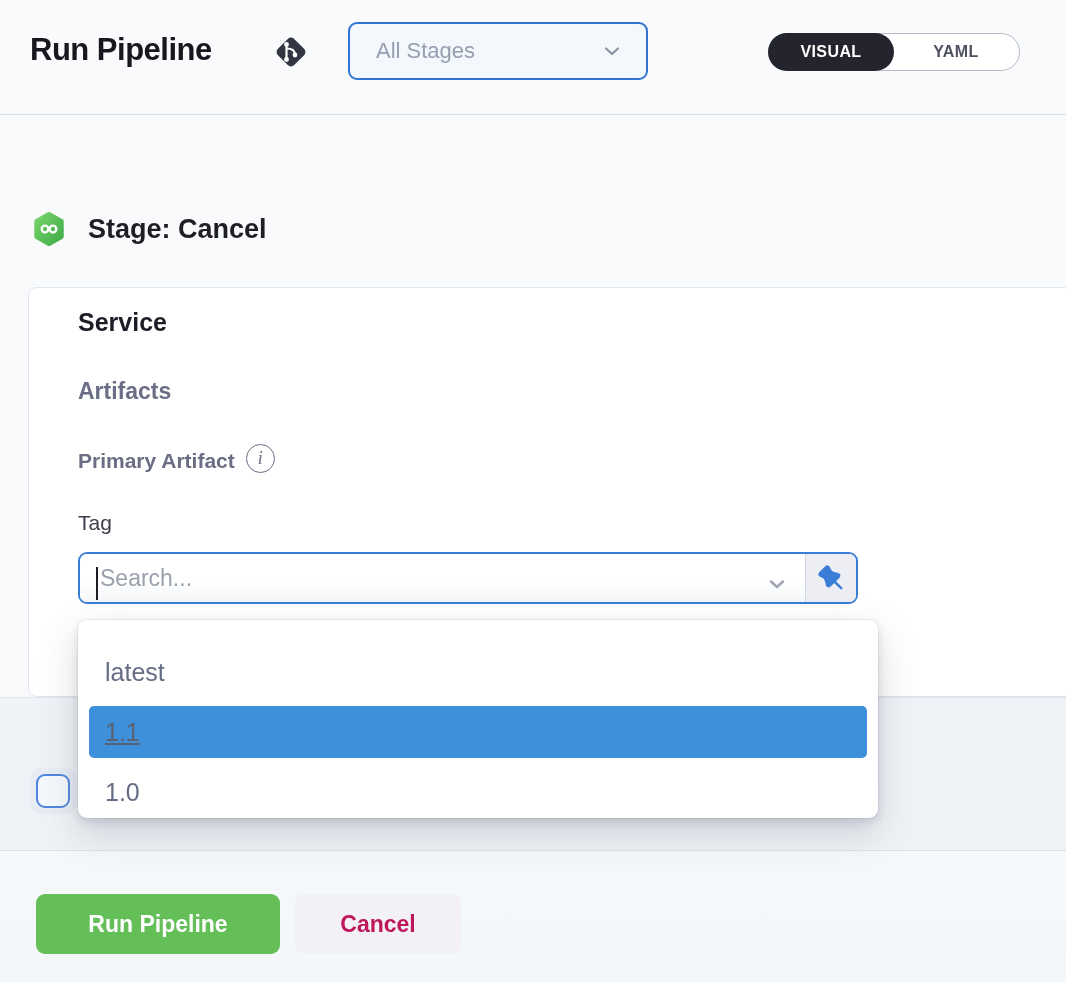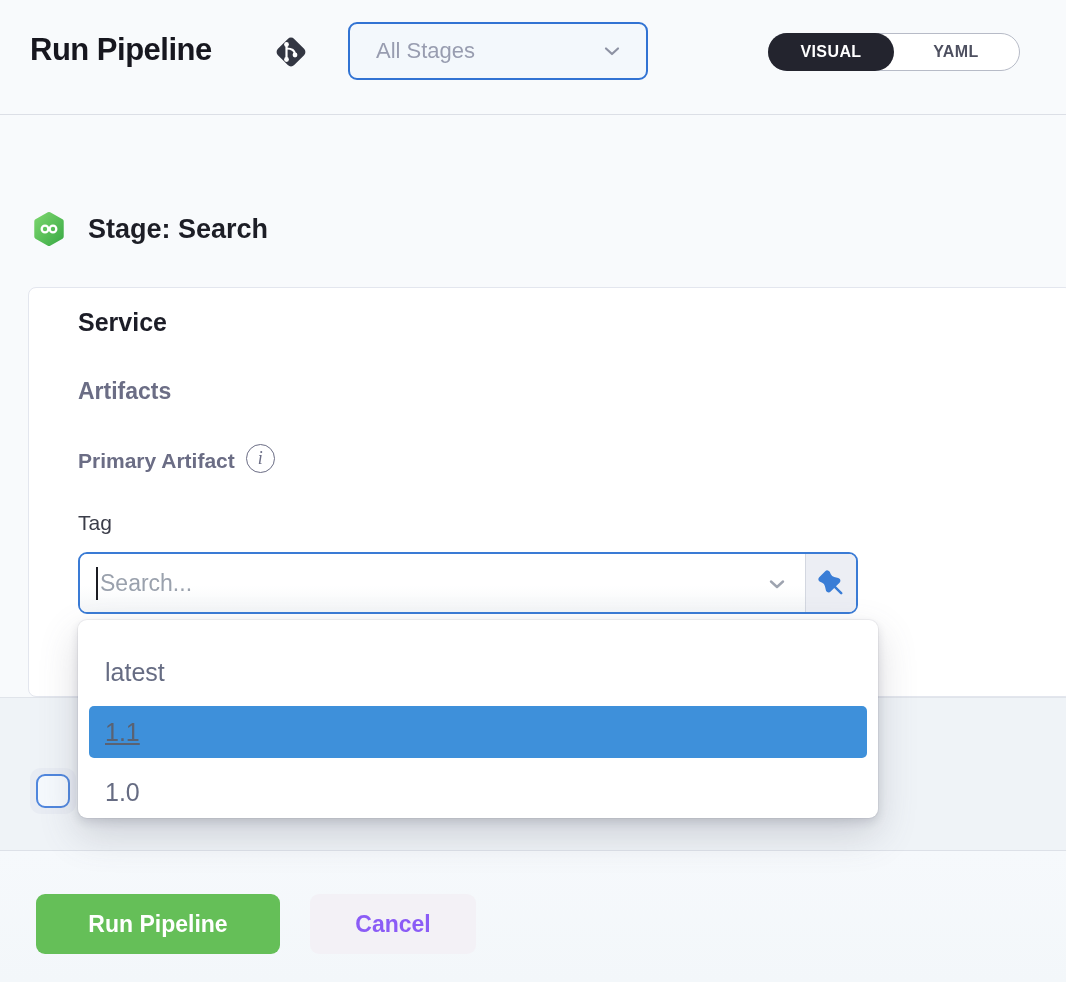--- a/index.html
+++ b/index.html
@@ -59,21 +59,21 @@
   .info-icon {
     width:29px; height:29px; border:1.8px solid #6b6d85; border-radius:50%;
     display:flex; align-items:center; justify-content:center;
     color:#6b6d85; font-size:18px; font-family:"Liberation Serif", serif;
     font-style:italic; cursor:pointer;
   }
   .tag-label { position:absolute; left:78px; top:511px; font-size:21px; font-weight:500; color:#3b3d49; z-index:2;}
 
   
   .search-box {
-    position:absolute; left:78px; top:552px; width:780px; height:62px;
+    position:absolute; left:78px; top:552px; width:780px; height:52px;
     border:2px solid #3a7bd5; border-radius:9px; background:#ffffff;
     display:flex; overflow:hidden; z-index:4;
   }
   .search-field { position:relative; flex:1; background:linear-gradient(180deg,#ffffff 55%,#f4f6f8 100%); }
   .search-input {
     position:absolute; inset:0; border:none; outline:none; background:transparent;
     padding:0 60px 0 20px; font-size:23px; color:#2c2d36;
     font-family:"Liberation Sans", sans-serif;
   }
   .search-input::placeholder { color:#9aa1ad; opacity:1; }
@@ -117,21 +117,21 @@
     position:absolute; left:0; top:850px; width:1066px; height:132px;
     background:linear-gradient(180deg,#f6f9fc,#f3f7fa);
     border-top:1px solid #dde1e8; z-index:2;
   }
   .btn {
     position:absolute; top:43px; height:60px; border:none; border-radius:9px;
     font-family:"Liberation Sans", sans-serif; font-size:23px; font-weight:700;
     display:flex; align-items:center; justify-content:center; cursor:pointer;
   }
   .btn-run { left:36px; width:244px; background:#65bf58; color:#ffffff; }
-  .btn-cancel { left:310px; width:166px; background:#f3f1f6; color:#8b5cf6; }
+  .btn-cancel { left:295px; width:166px; background:#f3f1f6; color:#be185d; }
 </style>
 </head>
 <body>
 
 <div class="screen">
 
   <div class="header">
     <div class="page-title">Run Pipeline</div>
 
     <svg class="git-icon" viewBox="0 0 40 40">
@@ -165,21 +165,21 @@
           <stop offset="0" stop-color="#79d46c"></stop>
             <stop offset="1" stop-color="#3dac47"></stop>
         </linearGradient>
       </defs>
       <path d="M20 4.5 L33 12 V28 L20 35.5 L7 28 V12 Z" fill="url(#hexg)" stroke="url(#hexg)" stroke-width="5" stroke-linejoin="round"></path>
       <g stroke="#ffffff" stroke-width="2.4" fill="none">
         <circle cx="15.8" cy="20" r="3.5"></circle>
         <circle cx="24.2" cy="20" r="3.5"></circle>
       </g>
     </svg>
-    <span class="stage-label">Stage: Search</span>
+    <span class="stage-label">Stage: Cancel</span>
   </div>
 
   <div class="card"></div>
   <div class="service-heading">Service</div>
   <div class="artifacts-heading">Artifacts</div>
   <div class="primary-artifact">
     <span class="primary-artifact-label">Primary Artifact</span>
     <span class="info-icon">i</span>
   </div>
   <div class="tag-label">Tag</div>

